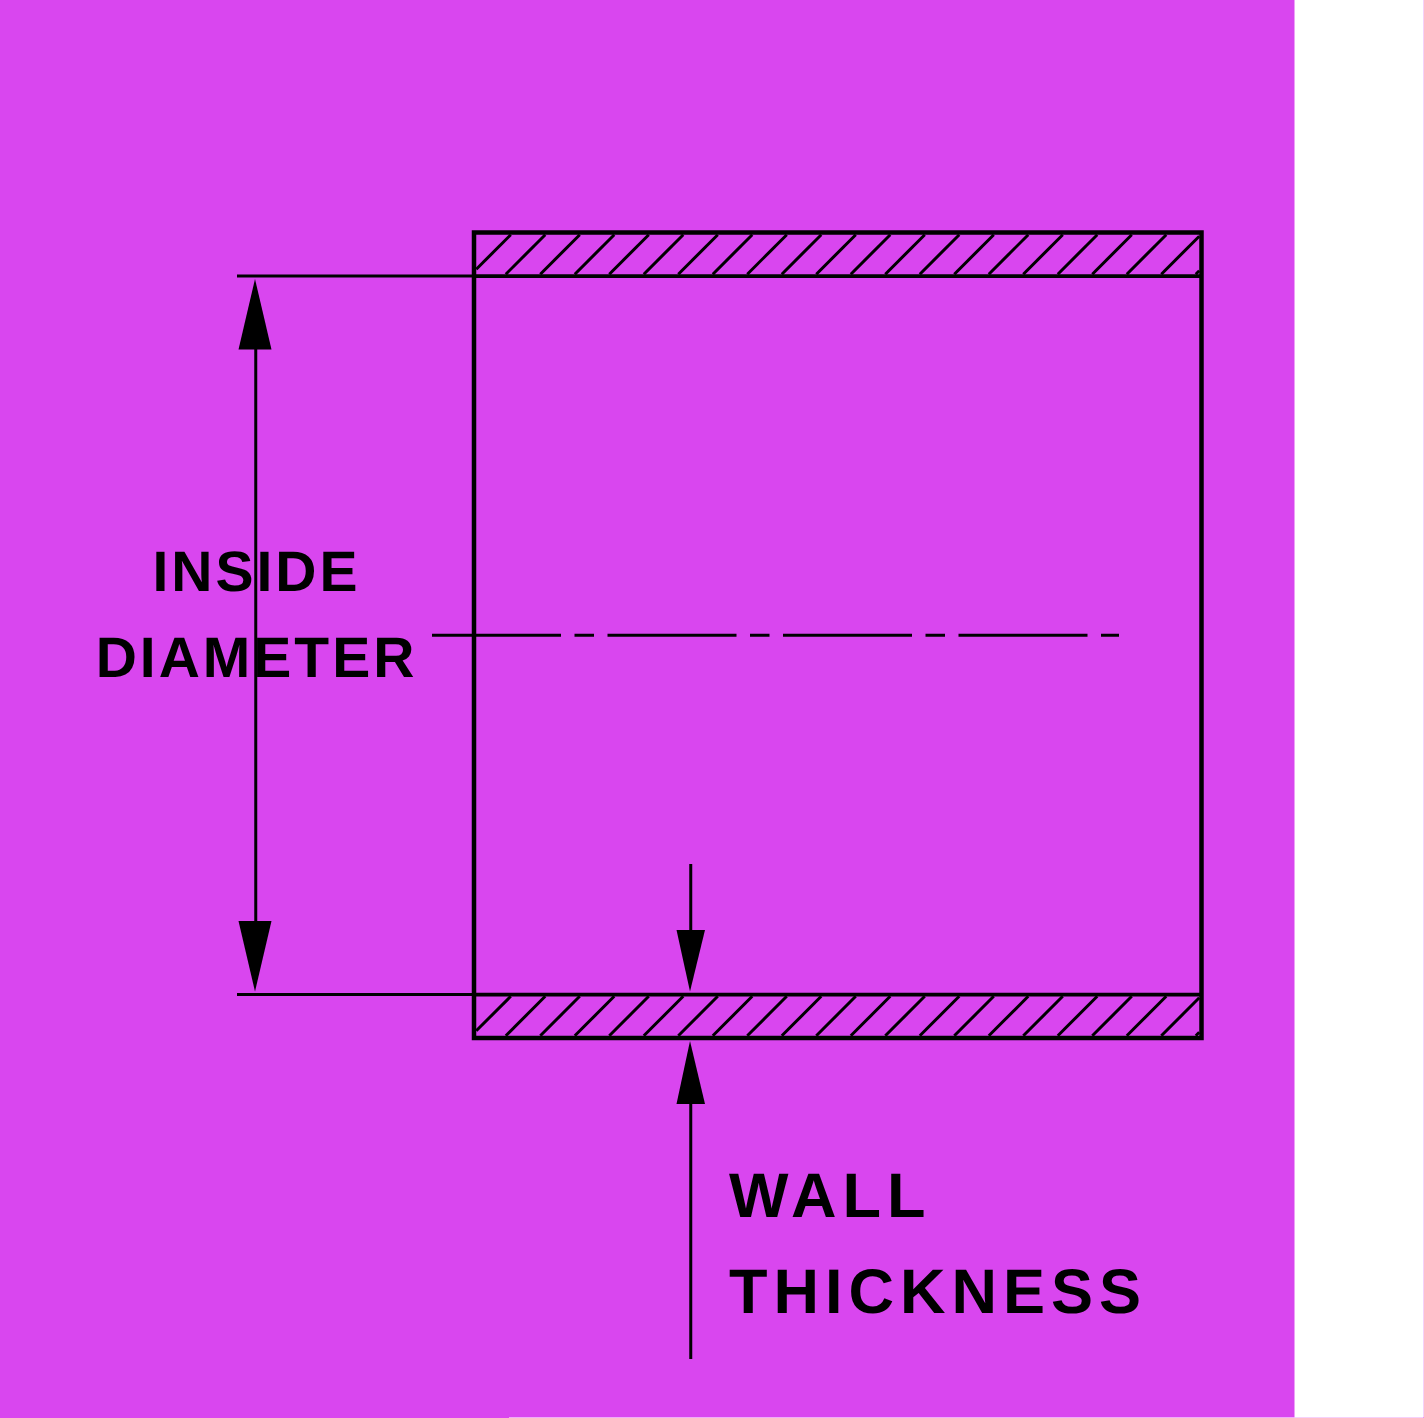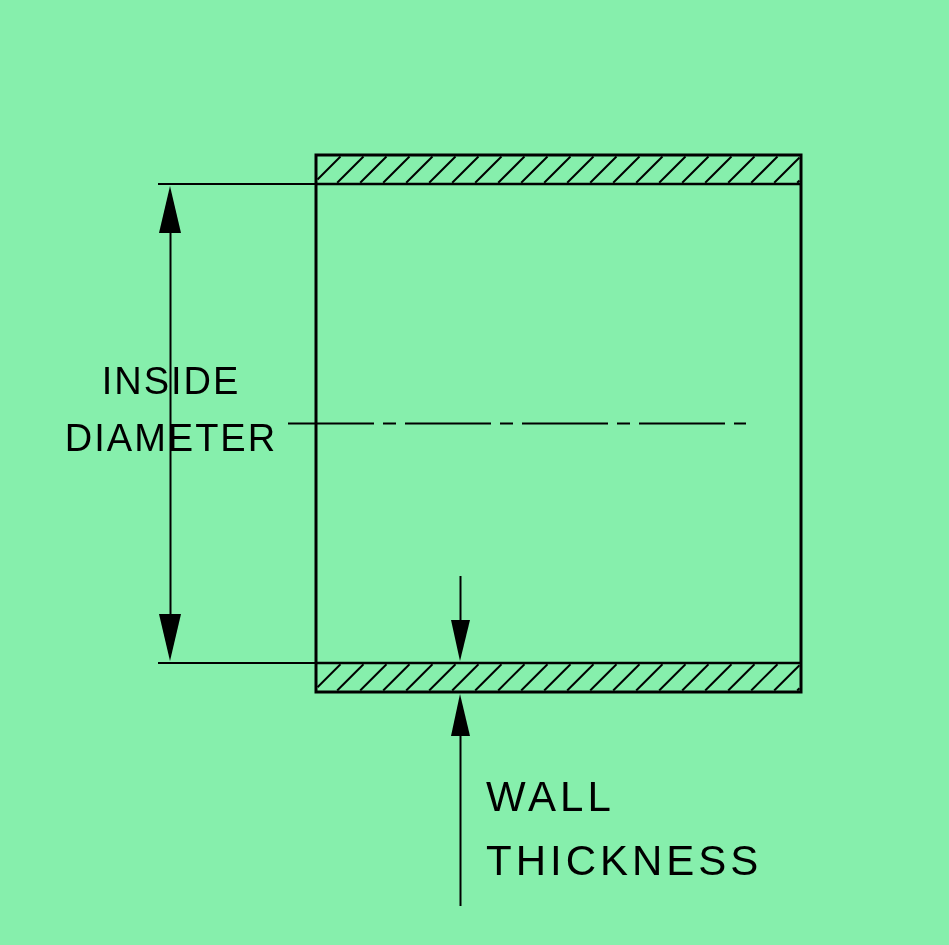--- a/index.html
+++ b/index.html
@@ -2,25 +2,26 @@
 <html><head>
 <meta charset="utf-8">
 <style>
   html, body {
     margin: 0;
     padding: 0;
     background: #ffffff;
   }
   .canvas {
     position: relative;
-    width: 949px;
+    width: 863px;
     height: 945px;
-    background: #86efac;
+    background: #d946ef;
     font-family: "Liberation Sans", sans-serif;
     overflow: hidden;
+    font-weight: bold;
   }
   svg { display: block; }
   .dim-text {
     fill: #000000;
     font-family: "Liberation Sans", sans-serif;
   }
   .inside-text {
     font-size: 38px;
     letter-spacing: 2px;
   }

